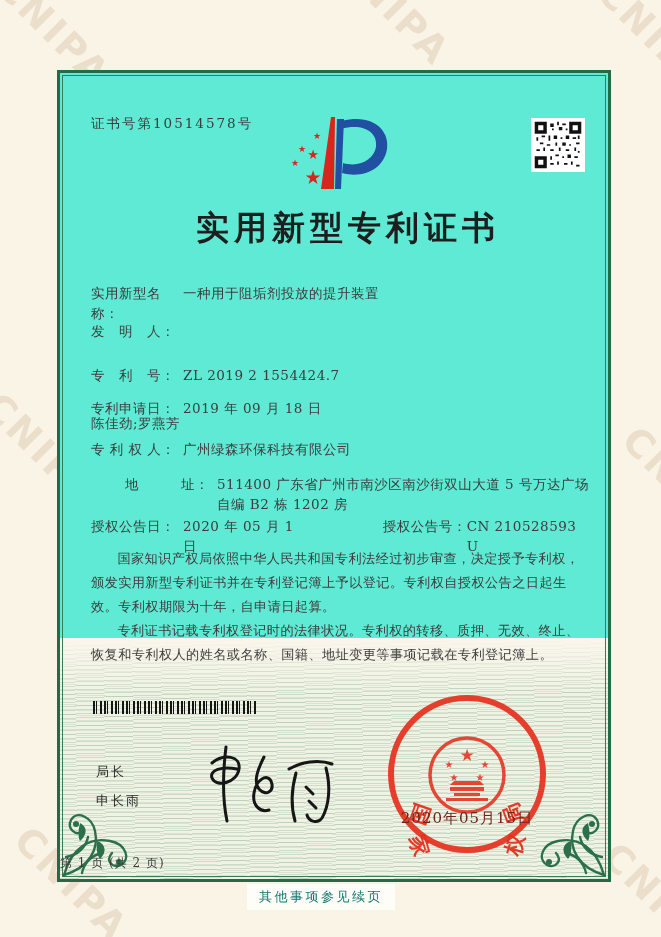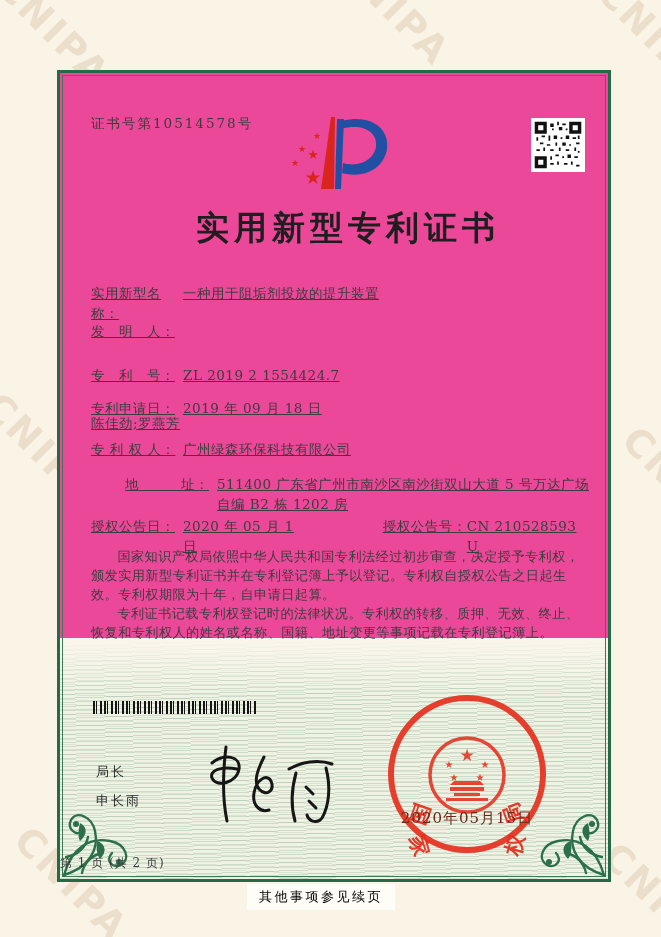--- a/index.html
+++ b/index.html
@@ -5,60 +5,60 @@
   html,body{margin:0;padding:0;}
   body{font-family:"DejaVu Serif","Liberation Serif",serif;background:#e9e4d8;}
   .page{position:relative;width:661px;height:937px;background:#faf4e7;overflow:hidden;margin:0 auto;}
   
   .wm{position:absolute;font-family:"DejaVu Sans","Liberation Sans",sans-serif;font-weight:bold;
       font-size:38px;letter-spacing:3px;color:rgba(176,140,96,0.20);transform:rotate(45deg);
       white-space:nowrap;pointer-events:none;z-index:1;}
   .wm.subtle{color:rgba(176,140,96,0.13);}
   
   .cert{position:absolute;left:57px;top:70px;width:548px;height:806px;border:3px solid #266947;
-        background:#ec4899;z-index:2;}
+        background:#5eead4;z-index:2;}
   .cert-inner{position:absolute;inset:2px;border:1px solid #3a7a55;pointer-events:none;z-index:3;}
   
   .wave-zone{position:absolute;left:0;right:0;bottom:0;top:565px;background-color:#f0f3e4;
     background-image:repeating-linear-gradient(178deg,rgba(120,166,134,0.30) 0 1px,transparent 1px 4px),
                      repeating-linear-gradient(182deg,rgba(120,166,134,0.20) 0 1px,transparent 1px 5px);}
   .wave-zone::before{content:"";position:absolute;left:0;right:0;top:0;height:55px;
     background:linear-gradient(#fbf6ec,rgba(251,246,236,0));}
   .corner-ornament{position:absolute;bottom:2px;width:80px;height:80px;z-index:4;}
   .corner-ornament.right{right:2px;}
   .corner-ornament.left{left:2px;transform:scaleX(-1);}
   
   .cert-no{position:absolute;left:31px;top:42px;font-size:13.5px;letter-spacing:2px;color:#3c3c3c;z-index:5;}
   .logo{position:absolute;left:231px;top:30px;width:104px;height:98px;z-index:5;}
   .qr{position:absolute;left:471px;top:45px;width:50px;height:50px;background:#fff;padding:2px;z-index:5;}
   .qr svg{display:block;width:100%;height:100%;}
   .cert-title{position:absolute;left:0;right:0;top:133px;text-align:center;font-size:33px;font-weight:bold;
     letter-spacing:5px;color:#1e1e1e;z-index:5;margin-left:28px;}
   
   .frow{position:absolute;left:31px;right:18px;font-size:13.5px;color:#3d3d3d;line-height:20px;z-index:5;
-        display:flex;align-items:flex-start;text-decoration:underline;}
+        display:flex;align-items:flex-start;}
   .flabel{flex:0 0 92px;letter-spacing:0.5px;}
   .fvalue{letter-spacing:0.5px;}
   .pair2{margin-left:72px;display:flex;}
   
   .legal{position:absolute;left:31px;right:20px;top:474px;font-size:13.2px;color:#3d3d3d;
-         line-height:19px;letter-spacing:0.4px;z-index:5;}
+         line-height:24px;letter-spacing:0.4px;z-index:5;}
   .legal p{margin:0;text-indent:2em;}
   
   .barcode{position:absolute;left:33px;top:628px;width:163px;height:13px;z-index:5;
     background:repeating-linear-gradient(90deg,#151515 0 2px,transparent 2px 3px,#151515 3px 4px,
       transparent 4px 7px,#151515 7px 9px,transparent 9px 11px);}
   .director{position:absolute;left:36px;top:684px;font-family:"DejaVu Sans","Liberation Sans",sans-serif;
     font-size:13px;color:#2a2a2a;line-height:29px;letter-spacing:2px;z-index:5;}
   .sig{position:absolute;left:136px;top:666px;width:148px;height:92px;z-index:6;}
   .seal{position:absolute;left:324px;top:618px;width:166px;height:166px;z-index:6;}
   .page-num{position:absolute;left:0;right:40px;top:782px;text-align:left;font-size:12px;
     color:#3a3a3a;letter-spacing:1px;z-index:5;}
   .foot-note{position:absolute;left:247px;top:884px;background:#fffdf8;padding:4px 12px;font-size:13px;
-    color:#000000;letter-spacing:2.5px;z-index:3;}
+    color:#0f766e;letter-spacing:2.5px;z-index:3;}
 </style>
 </head>
 <body>
 
 <div class="page">
 
   <div class="wm" style="left:-18px;top:8px;">CNIPA</div>
   <div class="wm" style="left:322px;top:-14px;">CNIPA</div>
   <div class="wm" style="left:583px;top:14px;">CNIPA</div>
   <div class="wm" style="left:-30px;top:428px;">CNIPA</div>

